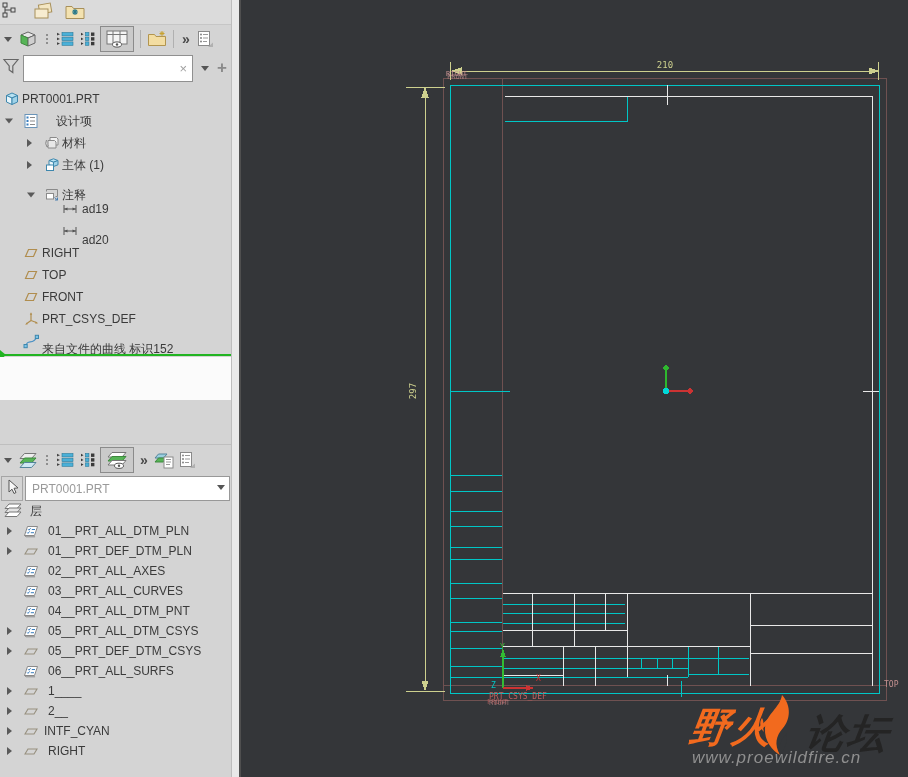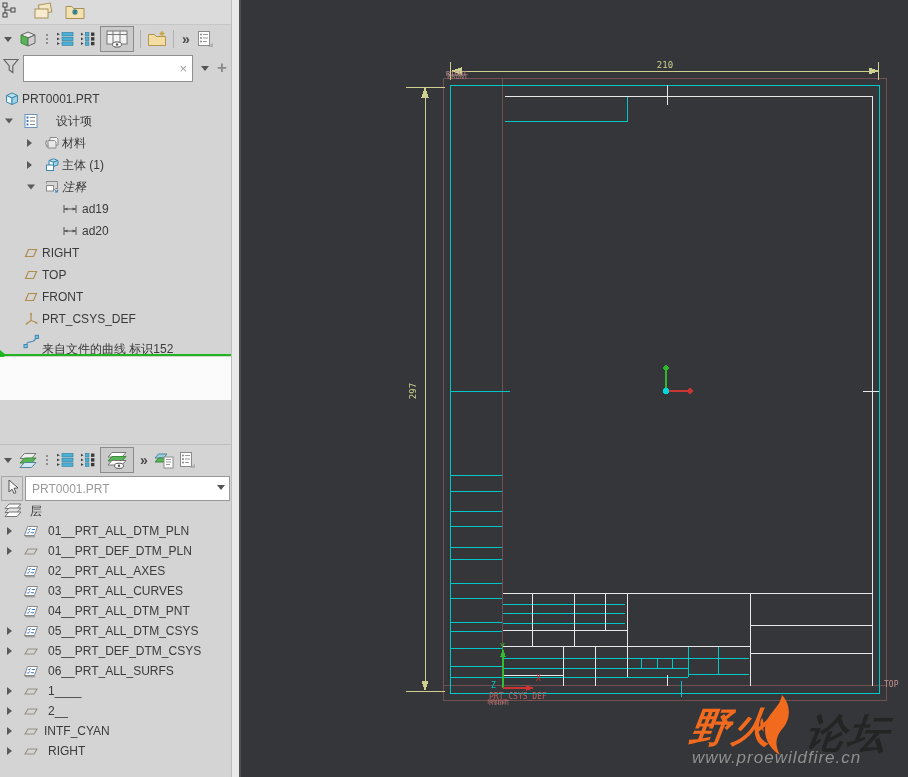--- a/index.html
+++ b/index.html
@@ -234,21 +234,21 @@
         <span class="ticon" style="left: 44px;">
           <svg xmlns="http://www.w3.org/2000/svg" width="16" height="16" viewBox="0 0 16 16">
             <polygon points="5,3.5 9.5,1.8 14,3.5 9.5,5.2" fill="#b8e2f2" stroke="#3e87ad"></polygon>
             <polygon points="5,3.5 9.5,5.2 9.5,9.5 5,7.8" fill="#e6f4fa" stroke="#3e87ad"></polygon>
             <polygon points="14,3.5 9.5,5.2 9.5,9.5 14,7.8" fill="#9fd2e8" stroke="#3e87ad"></polygon>
             <rect x="2.5" y="8" width="7" height="5.5" fill="#fff" stroke="#3e87ad"></rect>
           </svg>
         </span>
         <span class="tlabel" style="left: 62px;">主体 (1)</span>
       </div>
-      <div class="trow" style="top: 176px; height: 22px; font-style: italic;">
+      <div class="trow" style="top: 184px; height: 22px;">
         <span class="exp exp-open" style="left: 27px;"></span>
         <span class="ticon" style="left: 44px;">
           <svg xmlns="http://www.w3.org/2000/svg" width="16" height="16" viewBox="0 0 16 16">
             <path d="M2.5 4.5v-2h11v7h-2" fill="none" stroke="#8a8a8a"></path>
             <rect x="2.5" y="6.5" width="7" height="5.5" fill="#fff" stroke="#8a8a8a"></rect>
             <path d="M10.5 10.5l3 2.5m0-2.5v2.5h-2.5" stroke="#4a7fb0" fill="none"></path>
           </svg>
         </span>
         <span class="tlabel" style="left: 62px;">注释</span>
       </div>
@@ -263,21 +263,21 @@
         <span class="tlabel" style="left: 82px;">ad19</span>
       </div>
       <div class="trow" style="top: 220px; height: 22px;">
         <span class="ticon" style="left: 62px;">
           <svg xmlns="http://www.w3.org/2000/svg" width="16" height="16" viewBox="0 0 16 16">
             <path d="M2 4v8M14 4v8M2 8h12" stroke="#555" fill="none"></path>
             <polygon points="2,8 5.5,6.6 5.5,9.4" fill="#555"></polygon>
             <polygon points="14,8 10.5,6.6 10.5,9.4" fill="#555"></polygon>
           </svg>
         </span>
-        <span class="tlabel" style="left: 82px;">ad20</span>
+        <span class="tlabel" style="left: 82px; margin-top: 9px;">ad20</span>
       </div>
       <div class="trow" style="top: 242px; height: 22px;">
         <span class="ticon" style="left: 23px;">
           <svg xmlns="http://www.w3.org/2000/svg" width="16" height="16" viewBox="0 0 16 16">
             <polygon points="2.5,11.5 5.5,4.5 13.5,4.5 10.5,11.5" fill="none" stroke="#b08d4e" stroke-width="1.2"></polygon>
           </svg>
         </span>
         <span class="tlabel" style="left: 42px;">RIGHT</span>
       </div>
       <div class="trow" style="top: 264px; height: 22px;">

